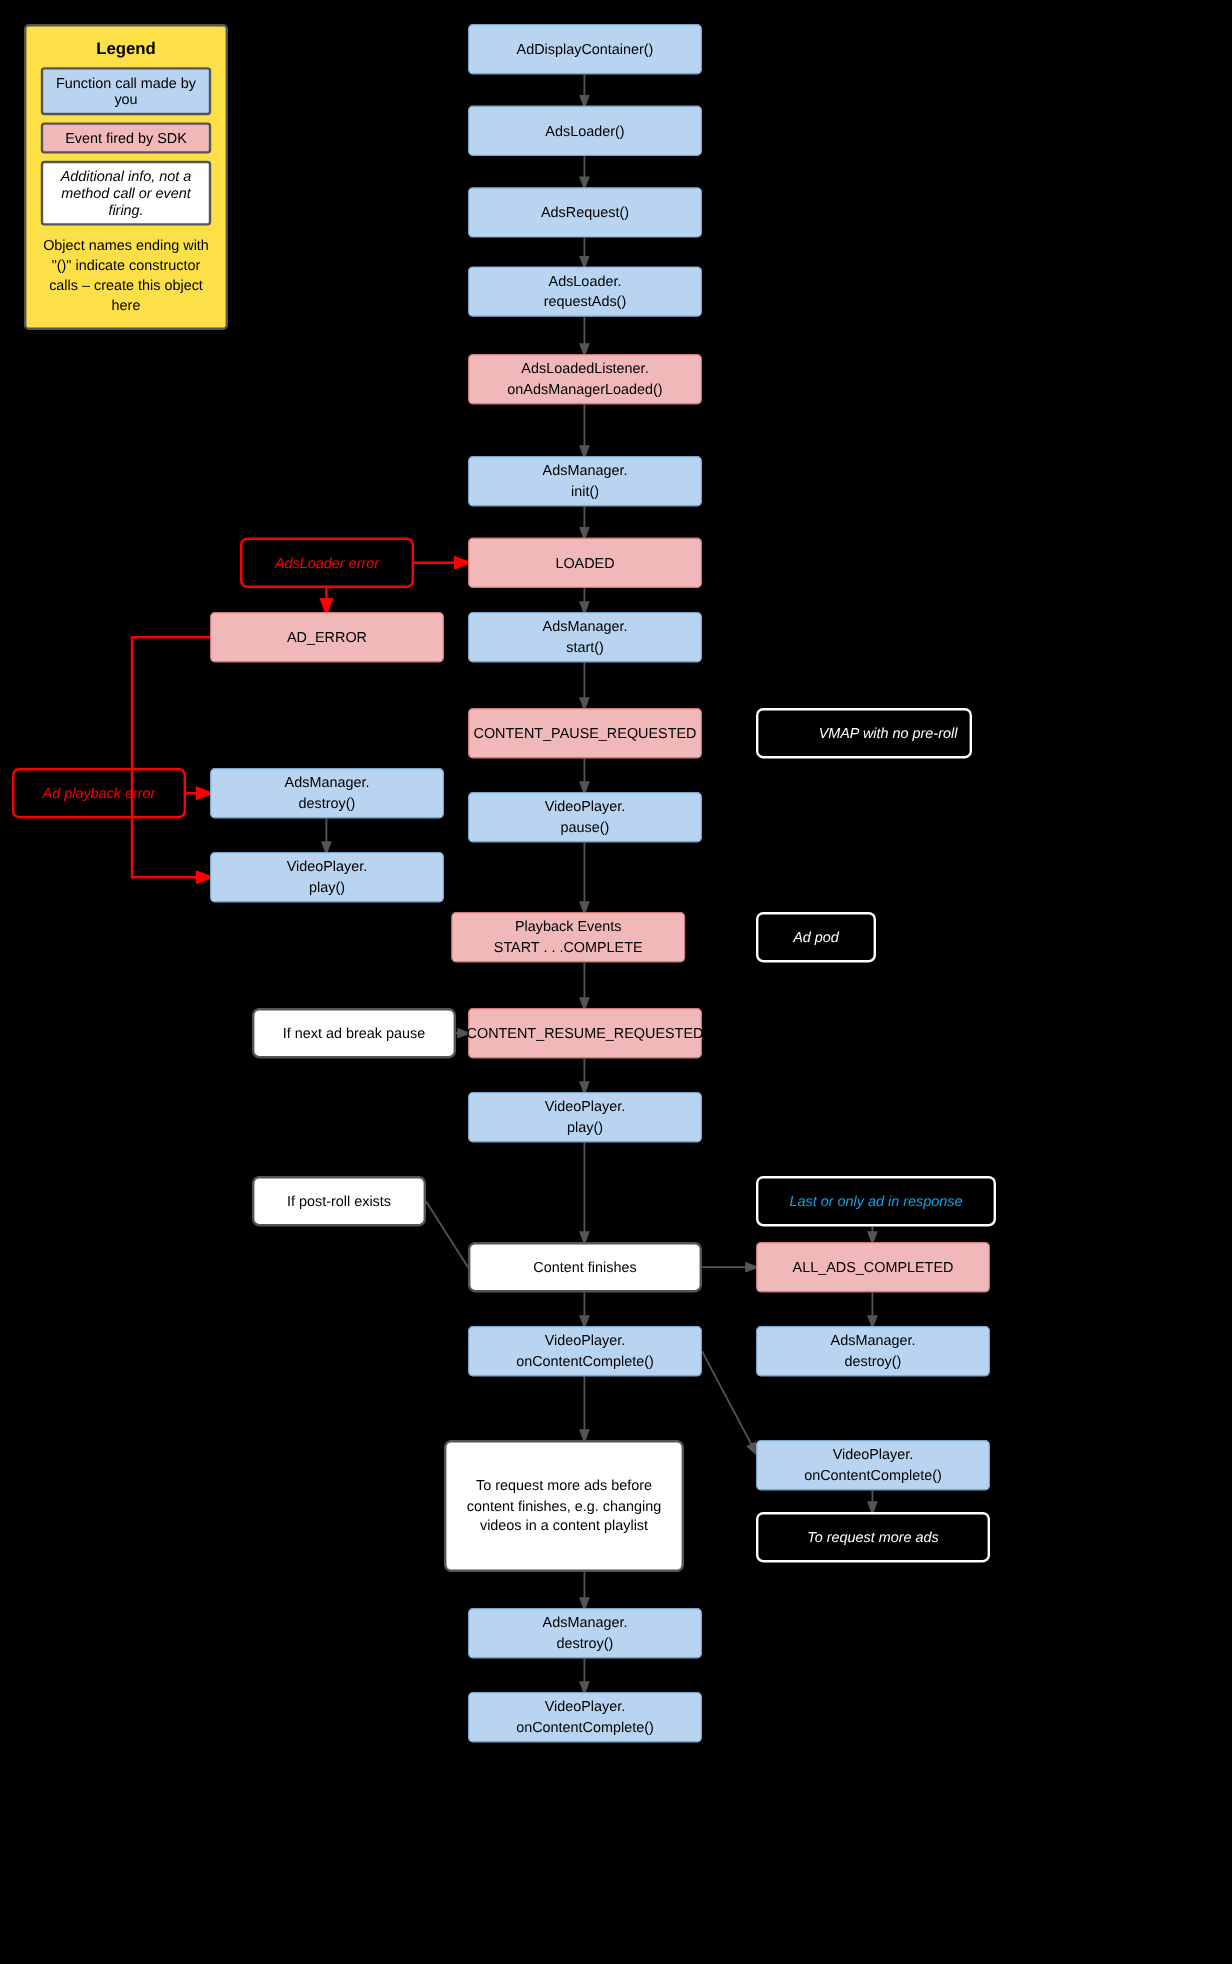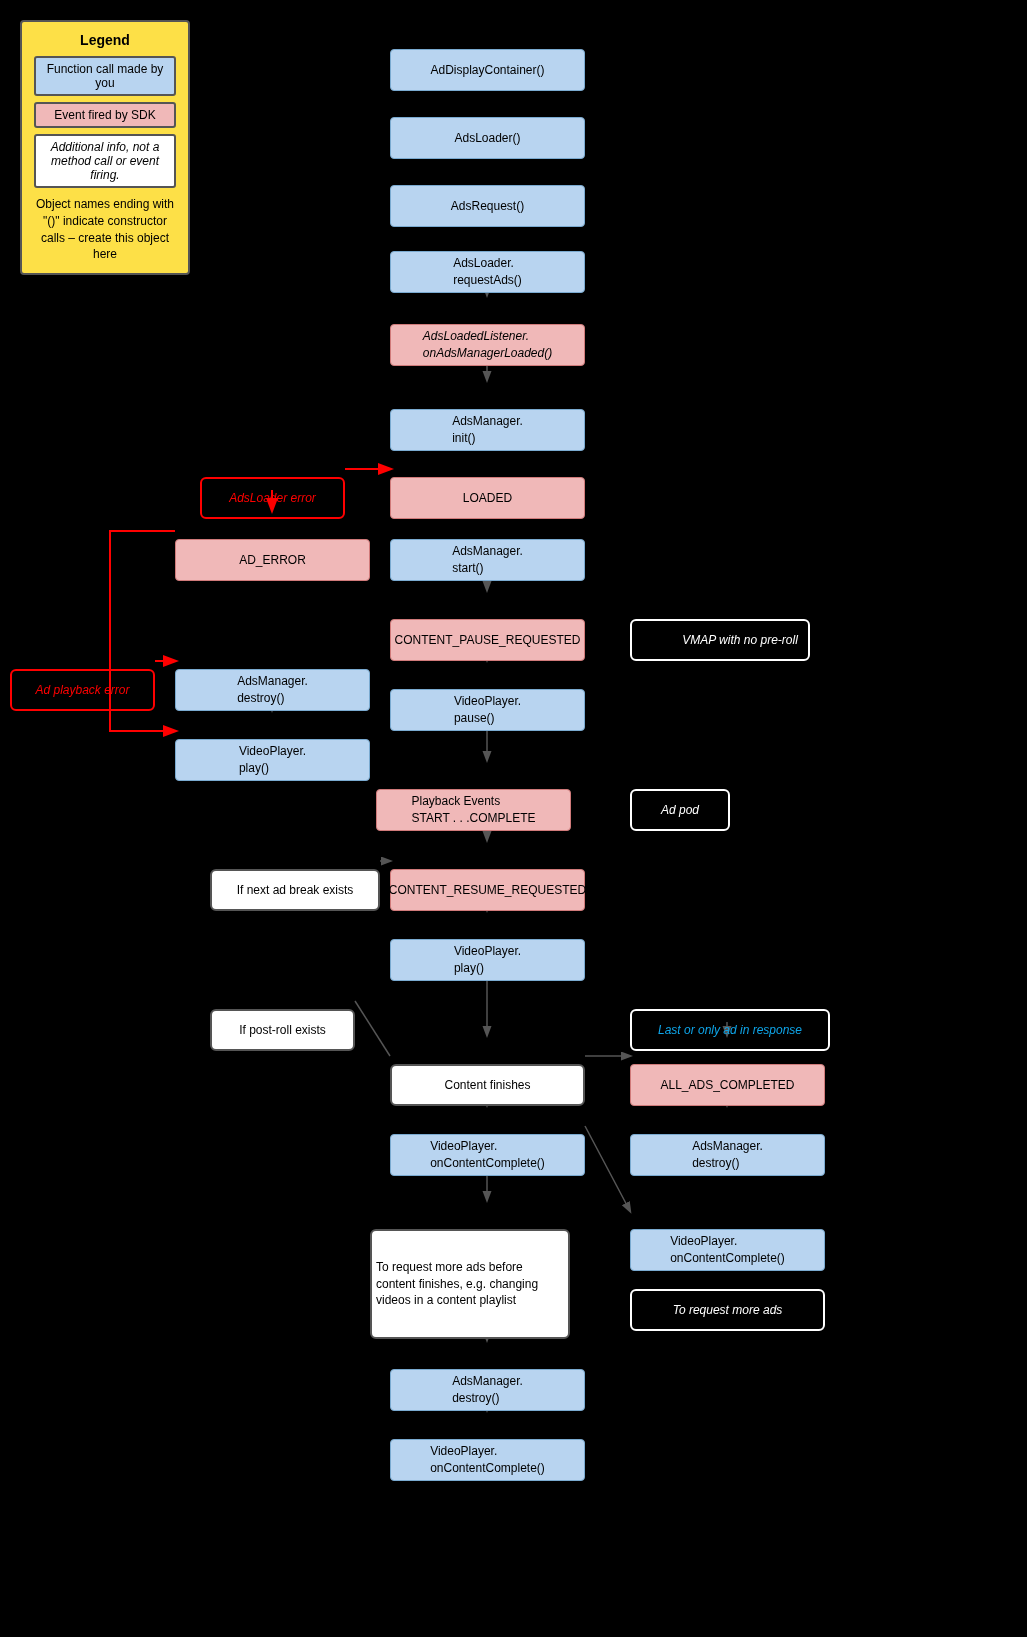--- a/index.html
+++ b/index.html
@@ -57,27 +57,27 @@
       font-size: 12px;
       text-align: center;
       margin-top: 8px;
       line-height: 1.4;
     }
 
     
     .flow-box {
       position: absolute;
       border-radius: 4px;
+      text-align: center;
       font-size: 13px;
       display: flex;
       align-items: center;
       justify-content: center;
       line-height: 1.4;
       padding: 4px;
-      margin-top: 29px;
     }
     .blue {
       background: #b8d4f0;
       border: 1px solid #7aaad0;
     }
     .pink {
       background: #f0b8b8;
       border: 1px solid #d07a7a;
     }
     .white-border {
@@ -199,35 +199,35 @@
       <em><span>Additional info, not a method call or event firing.</span></em>
     </div>
     <div class="legend-note">Object names ending with "()" indicate constructor calls – create this object here</div>
   </div>
 
   <div id="flow-boxes-container">
       <div class="flow-box blue" style="position: absolute; left: 390px; top: 20px; width: 195px; height: 42px; font-size: 12px;">AdDisplayContainer()</div>
       <div class="flow-box blue" style="position: absolute; left: 390px; top: 88px; width: 195px; height: 42px; font-size: 12px;">AdsLoader()</div>
       <div class="flow-box blue" style="position: absolute; left: 390px; top: 156px; width: 195px; height: 42px; font-size: 12px;">AdsRequest()</div>
       <div class="flow-box blue" style="position: absolute; left: 390px; top: 222px; width: 195px; height: 42px; font-size: 12px;">AdsLoader.<br>requestAds()</div>
-      <div class="flow-box pink" style="position: absolute; left: 390px; top: 295px; width: 195px; height: 42px; font-size: 12px; font-style: italic;">AdsLoadedListener.<br>onAdsManagerLoaded()</div>
+      <div class="flow-box pink" style="position: absolute; left: 390px; top: 295px; width: 195px; height: 42px; font-size: 12px;">AdsLoadedListener.<br>onAdsManagerLoaded()</div>
       <div class="flow-box blue" style="position: absolute; left: 390px; top: 380px; width: 195px; height: 42px; font-size: 12px;">AdsManager.<br>init()</div>
       <div class="flow-box red-label" style="position: absolute; left: 200px; top: 448px; width: 145px; height: 42px; font-size: 12px;">AdsLoader error</div>
       <div class="flow-box pink" style="position: absolute; left: 390px; top: 448px; width: 195px; height: 42px; font-size: 12px;">LOADED</div>
       <div class="flow-box pink" style="position: absolute; left: 175px; top: 510px; width: 195px; height: 42px; font-size: 12px;">AD_ERROR</div>
       <div class="flow-box blue" style="position: absolute; left: 390px; top: 510px; width: 195px; height: 42px; font-size: 12px;">AdsManager.<br>start()</div>
       <div class="flow-box red-label" style="position: absolute; left: 10px; top: 640px; width: 145px; height: 42px; font-size: 12px;">Ad playback error</div>
       <div class="flow-box blue" style="position: absolute; left: 175px; top: 640px; width: 195px; height: 42px; font-size: 12px;">AdsManager.<br>destroy()</div>
       <div class="flow-box pink" style="position: absolute; left: 390px; top: 590px; width: 195px; height: 42px; font-size: 12px;">CONTENT_PAUSE_REQUESTED</div>
       <div class="flow-box italic-label" style="color: rgb(255, 255, 255); border: 2px solid rgb(255, 255, 255); position: absolute; left: 630px; top: 590px; width: 180px; height: 42px; font-size: 12px; padding-left: 44px;">VMAP with no pre-roll</div>
       <div class="flow-box blue" style="position: absolute; left: 175px; top: 710px; width: 195px; height: 42px; font-size: 12px;">VideoPlayer.<br>play()</div>
       <div class="flow-box blue" style="position: absolute; left: 390px; top: 660px; width: 195px; height: 42px; font-size: 12px;">VideoPlayer.<br>pause()</div>
       <div class="flow-box pink" style="position: absolute; left: 376px; top: 760px; width: 195px; height: 42px; font-size: 12px;">Playback Events<br>START . . .COMPLETE</div>
       <div class="flow-box italic-label" style="color: rgb(255, 255, 255); border: 2px solid rgb(255, 255, 255); position: absolute; left: 630px; top: 760px; width: 100px; height: 42px; font-size: 12px;">Ad pod</div>
-      <div class="flow-box white-border" style="position: absolute; left: 210px; top: 840px; width: 170px; height: 42px; font-size: 12px;">If next ad break exists</div>
+      <div class="flow-box white-border" style="position: absolute; left: 210px; top: 840px; width: 170px; height: 42px; font-size: 12px;">If next ad break pause</div>
       <div class="flow-box pink" style="position: absolute; left: 390px; top: 840px; width: 195px; height: 42px; font-size: 12px;">CONTENT_RESUME_REQUESTED</div>
       <div class="flow-box blue" style="position: absolute; left: 390px; top: 910px; width: 195px; height: 42px; font-size: 12px;">VideoPlayer.<br>play()</div>
       <div class="flow-box white-border" style="position: absolute; left: 210px; top: 980px; width: 145px; height: 42px; font-size: 12px;">If post-roll exists</div>
       <div class="flow-box italic-label" style="color: #0ea5e9; border: 2px solid rgb(255, 255, 255); position: absolute; left: 630px; top: 980px; width: 200px; height: 42px; font-size: 12px;">Last or only ad in response</div>
       <div class="flow-box white-border" style="position: absolute; left: 390px; top: 1035px; width: 195px; height: 42px; font-size: 12px;">Content finishes</div>
       <div class="flow-box pink" style="position: absolute; left: 630px; top: 1035px; width: 195px; height: 42px; font-size: 12px;">ALL_ADS_COMPLETED</div>
       <div class="flow-box blue" style="position: absolute; left: 390px; top: 1105px; width: 195px; height: 42px; font-size: 12px;">VideoPlayer.<br>onContentComplete()</div>
       <div class="flow-box blue" style="position: absolute; left: 630px; top: 1105px; width: 195px; height: 42px; font-size: 12px;">AdsManager.<br>destroy()</div>
       <div class="flow-box white-border" style="position: absolute; left: 370px; top: 1200px; width: 200px; height: 110px; font-size: 12px;">To request more ads before content finishes, e.g. changing videos in a content playlist</div>
       <div class="flow-box blue" style="position: absolute; left: 630px; top: 1200px; width: 195px; height: 42px; font-size: 12px;">VideoPlayer.<br>onContentComplete()</div>

